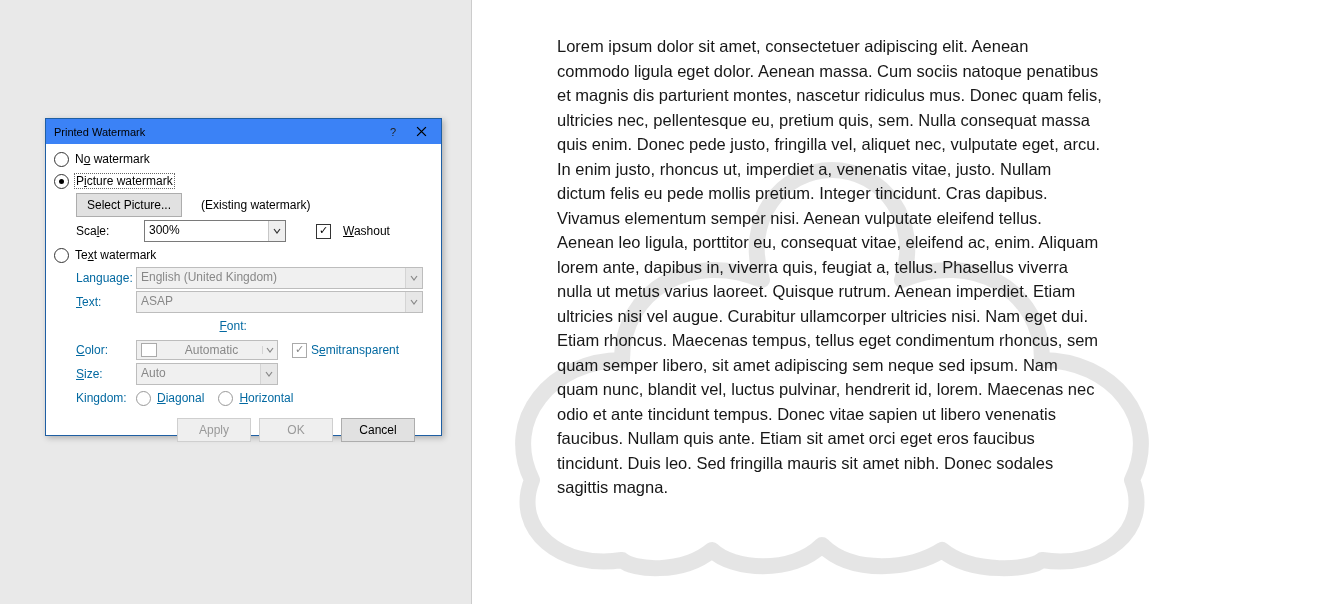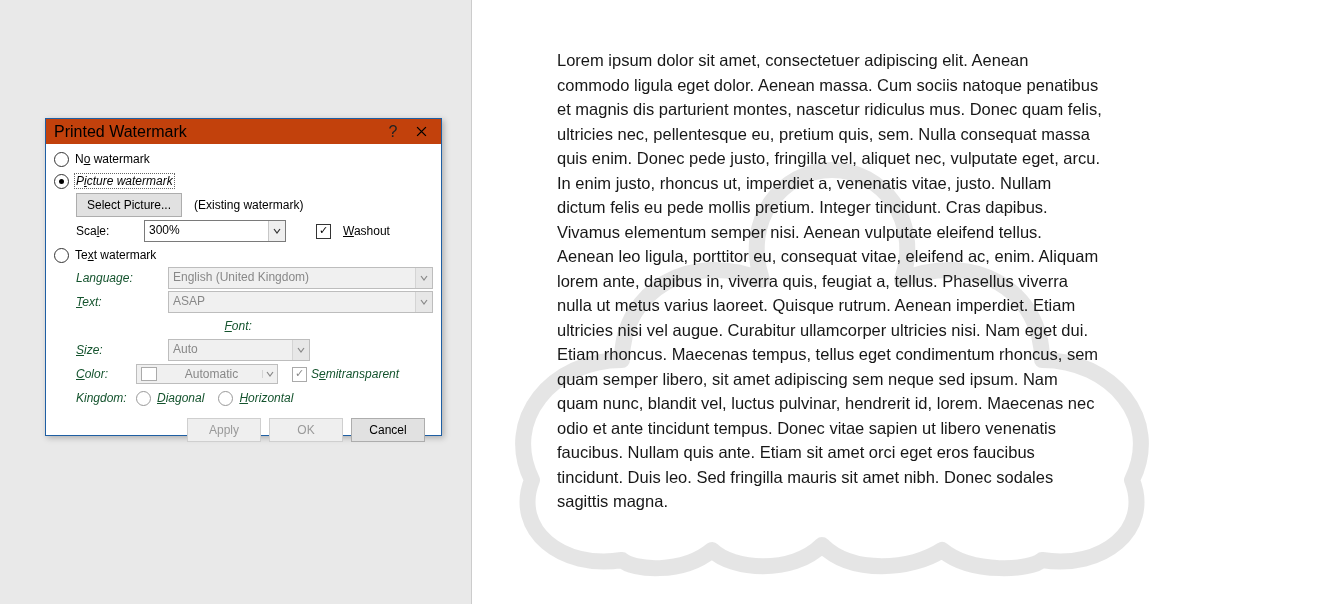--- a/index.html
+++ b/index.html
@@ -1,47 +1,47 @@
 <!DOCTYPE html>
 <html><head>
 <meta charset="utf-8">
 <style>
   html,body{margin:0;padding:0;width:1327px;height:604px;background:#e9e9e9;font-family:"Segoe UI",Arial,sans-serif;font-size:12px;color:#000;overflow:hidden;}
   .stage{position:relative;width:1327px;height:604px;}
 
   
   .page{position:absolute;left:471px;top:0;width:856px;height:604px;background:#fff;border-left:1px solid #ccc;}
-  .page .body-text{position:absolute;left:85px;top:48px;width:545px;font-size:16.5px;line-height:24.5px;color:#171717;font-family:"Segoe UI",Arial,sans-serif;}
+  .page .body-text{position:absolute;left:85px;top:34px;width:545px;font-size:16.5px;line-height:24.5px;color:#171717;font-family:"Segoe UI",Arial,sans-serif;}
   .page .watermark{position:absolute;left:10px;top:130px;width:700px;height:450px;opacity:.15;}
   .page .watermark svg{width:100%;height:100%;}
 
   
   .dlg{position:absolute;left:45px;top:118px;width:395px;height:316px;background:#fff;border:1px solid #1f5fa3;box-shadow:2px 2px 6px rgba(0,0,0,.25);}
-  .titlebar{display:flex;align-items:center;height:25px;padding:0 6px 0 8px;background:#c2410c;font-size:16px;}
+  .titlebar{display:flex;align-items:center;height:25px;padding:0 6px 0 8px;background:#3b82f6;font-size:11px;}
   .titlebar .title{flex:1;}
   .titlebar .tbtn{width:28px;height:20px;display:flex;align-items:center;justify-content:center;color:#222;cursor:pointer;}
   .titlebar .tbtn svg{width:11px;height:11px;}
 
-  .body{padding:4px 8px 8px 8px;}
+  .body{padding:4px 18px 8px 8px;}
   .row{display:flex;align-items:center;height:22px;}
   .indent{padding-left:22px;}
   .radio{position:relative;width:13px;height:13px;border:1px solid #333;border-radius:50%;margin-right:6px;display:inline-flex;align-items:center;justify-content:center;flex:0 0 auto;}
   .radio.checked::after{content:"";width:5px;height:5px;border-radius:50%;background:#000;}
   .radio.disabled{border-color:#999;}
   .chk{position:relative;width:13px;height:13px;border:1px solid #333;background:#fff;margin-right:4px;display:inline-flex;align-items:center;justify-content:center;flex:0 0 auto;}
   .chk.checked::after{content:"✓";font-size:11px;line-height:11px;margin-top:-1px;}
   .chk.disabled{border-color:#aaa;}
   .chk.disabled.checked::after{color:#888;}
   .lbl{white-space:nowrap;}
-  .lbl.disabled{color:#14532d;font-style:italic;}
+  .lbl.disabled{color:#0369a1;}
   .und{text-decoration:underline;}
 
   .field-label{width:60px;flex:0 0 auto;}
   .combo{display:flex;align-items:stretch;height:20px;border:1px solid #7a7a7a;background:#fff;}
-  .combo.disabled{background:#f0f0f0;border-color:#bdbdbd;color:#888;margin-left:32px;}
+  .combo.disabled{background:#f0f0f0;border-color:#bdbdbd;color:#888;}
   .combo .val{flex:1;padding:0 4px;line-height:18px;overflow:hidden;white-space:nowrap;}
   .combo .arrow{width:16px;display:flex;align-items:center;justify-content:center;border-left:1px solid #c7c7c7;background:#efefef;}
   .combo.disabled .arrow{border-left-color:#d4d4d4;background:#e7e7e7;}
   .combo .arrow svg{width:8px;height:8px;}
 
   .btn{height:22px;border:1px solid #adadad;background:#e1e1e1;display:inline-flex;align-items:center;justify-content:center;padding:0 10px;cursor:pointer;}
   .btn.disabled{color:#9a9a9a;border-color:#cfcfcf;background:#efefef;}
 
   .color-swatch{width:128px;height:18px;border:1px solid #bdbdbd;background:#f0f0f0;display:flex;align-items:center;color:#888;}
   .color-swatch .sw{width:14px;height:12px;border:1px solid #aaa;background:#fff;margin:0 4px;}
@@ -93,24 +93,24 @@
 
     <div class="body">
 
       <div class="row">
         <span class="radio"></span>
         <span class="lbl"><span>N</span><span class="und">o</span><span> watermark</span></span>
       </div>
 
       <div class="row">
         <span class="radio checked"></span>
-        <span class="lbl" style="outline:1px dotted #666;padding:0 1px;font-style:italic;"><span>P</span><span class="und">i</span><span>cture watermark</span></span>
-      </div>
-
-      <div class="row indent" style="gap:12px;height:26px;">
+        <span class="lbl" style="outline:1px dotted #666;padding:0 1px;"><span>P</span><span class="und">i</span><span>cture watermark</span></span>
+      </div>
+
+      <div class="row indent" style="gap:19px;height:26px;">
         <span class="btn">Select Picture...</span>
         <span class="lbl">(Existing watermark)</span>
       </div>
 
       <div class="row indent" style="gap:8px;height:26px;">
         <span class="field-label lbl"><span>Sca</span><span class="und">l</span><span>e:</span></span>
         <div class="combo" style="width:140px;">
           <span class="val">300%</span>
           <span class="arrow">
               <svg viewBox="0 0 8 8">
@@ -147,48 +147,48 @@
           <span class="arrow">
               <svg viewBox="0 0 8 8">
                 <path d="M1 2 L4 6 L7 2" fill="none" stroke="#888" stroke-width="1.2"></path>
               </svg>
             </span>
         </div>
       </div>
 
       <div class="row indent" style="height:24px;justify-content:center;">
         <span class="field-label lbl disabled"><span class="und">F</span><span>ont:</span></span>
-      </div>
-
-      <div class="row indent" style="height:24px;">
-        <span class="field-label lbl disabled"><span class="und">S</span><span>ize:</span></span>
-        <div class="combo disabled" style="width:140px;">
-          <span class="val">Auto</span>
-          <span class="arrow">
-              <svg viewBox="0 0 8 8">
-                <path d="M1 2 L4 6 L7 2" fill="none" stroke="#888" stroke-width="1.2"></path>
-              </svg>
-            </span>
-        </div>
       </div>
 
       <div class="row indent" style="height:24px;gap:0;">
         <span class="field-label lbl disabled"><span class="und">C</span><span>olor:</span></span>
         <div class="color-swatch" style="width:140px;">
           <span class="sw"></span>
           <span class="txt">Automatic</span>
           <span class="arrow">
               <svg viewBox="0 0 8 8">
                 <path d="M1 2 L4 6 L7 2" fill="none" stroke="#888" stroke-width="1.2"></path>
               </svg>
             </span>
         </div>
         <span style="width:14px;"></span>
         <span class="chk checked disabled"></span>
         <span class="lbl disabled"><span>S</span><span class="und">e</span><span>mitransparent</span></span>
+      </div>
+
+      <div class="row indent" style="height:24px;">
+        <span class="field-label lbl disabled"><span class="und">S</span><span>ize:</span></span>
+        <div class="combo disabled" style="width:140px;">
+          <span class="val">Auto</span>
+          <span class="arrow">
+              <svg viewBox="0 0 8 8">
+                <path d="M1 2 L4 6 L7 2" fill="none" stroke="#888" stroke-width="1.2"></path>
+              </svg>
+            </span>
+        </div>
       </div>
 
       <div class="row indent" style="height:24px;gap:0;">
         <span class="field-label lbl disabled">Kingdom:</span>
         <span class="radio disabled"></span>
         <span class="lbl disabled"><span class="und">D</span><span>iagonal</span></span>
         <span style="width:14px;"></span>
         <span class="radio disabled"></span>
         <span class="lbl disabled"><span class="und">H</span><span>orizontal</span></span>
       </div>

